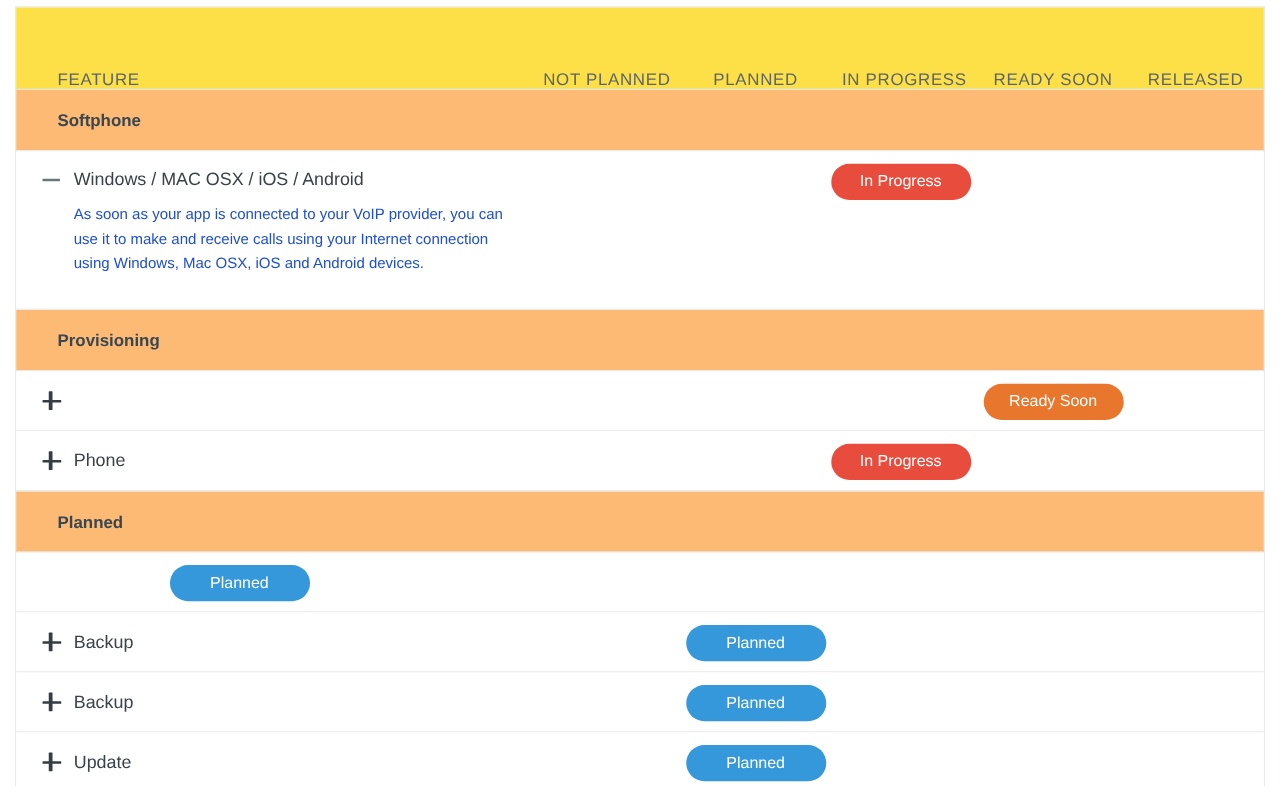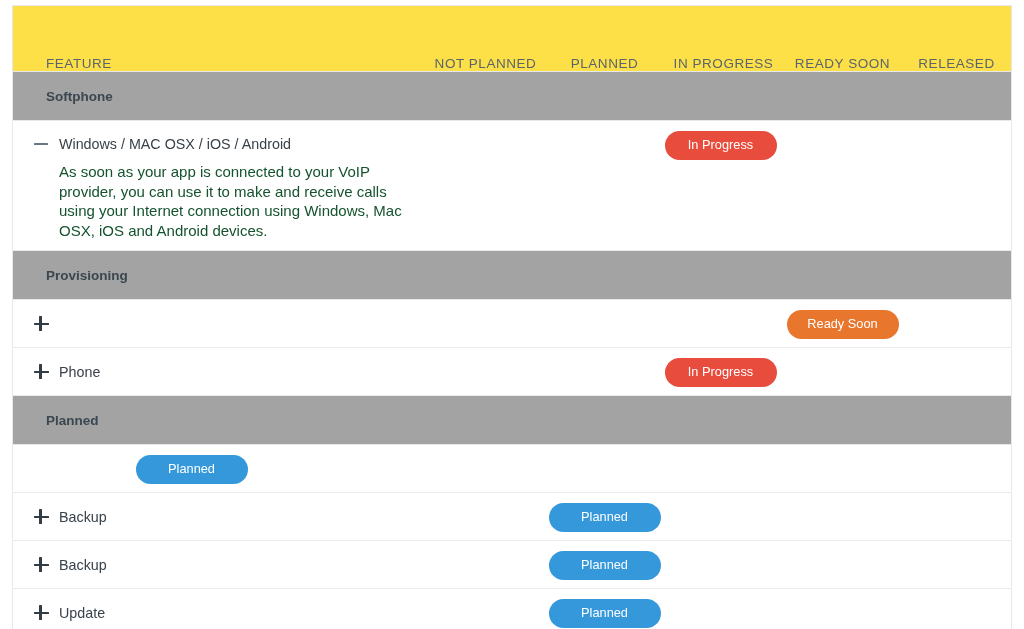--- a/index.html
+++ b/index.html
@@ -56,21 +56,21 @@
   .th-c1 { width: 119px; }
   .th-c2 { width: 119px; }
   .th-c3 { width: 119px; }
   .th-c4 { width: 109px; }
 
   
   .group-row {
     height: 48px;
     display: flex;
     align-items: center;
-    background: #a3a3a3;
+    background: #fdba74;
     border-bottom: 1px solid #e6e8ea;
   }
   .group-title {
     padding-left: 33px;
     font-size: 13.5px;
     font-weight: bold;
     color: #3b4750;
   }
 
   
@@ -124,23 +124,23 @@
     width: 14px;
   }
 
   .feat-text { flex: 1 1 auto; }
   .feat-name {
     font-size: 14.3px;
     color: #394149;
     line-height: 18px;
   }
   .feat-desc {
-    font-size: 15px;
+    font-size: 12px;
     line-height: 19.6px;
-    color: #14532d;
+    color: #1d4ed8;
     margin-top: 9px;
     max-width: 345px;
   }
 
   
   .status-cell {
     flex: 0 0 auto;
     box-sizing: border-box;
     padding-top: 10px;
     display: flex;

